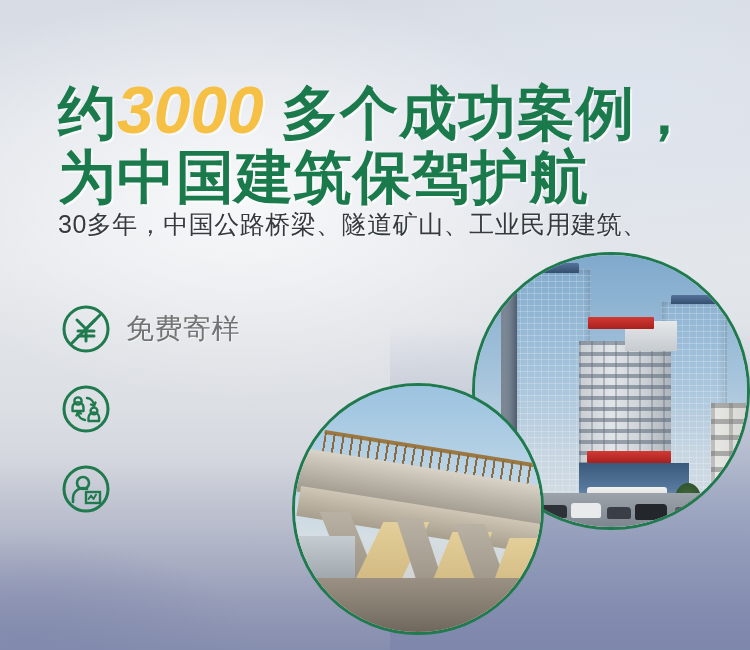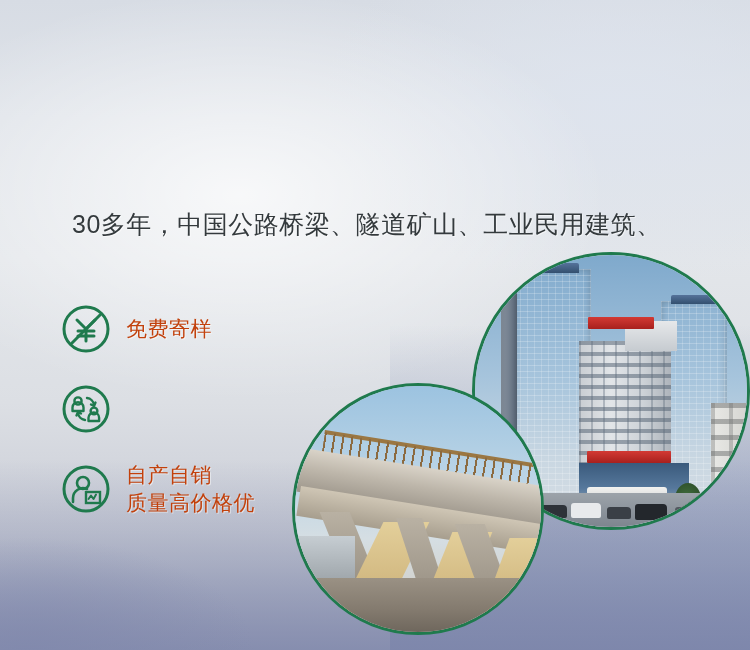--- a/index.html
+++ b/index.html
@@ -201,21 +201,21 @@
     font-size: 66px;
     font-style: italic;
     font-weight: 700;
     letter-spacing: 0px;
     text-shadow: 2px 2px 0 rgba(255,255,255,0.6);
   }
 
   
   #subtitle {
     position: absolute;
-    left: 72px; top: 206px;
+    left: 58px; top: 206px;
     width: 660px;
   }
   .sub-line {
     font-size: 25px;
     line-height: 36px;
     color: #343a3d;
     white-space: nowrap;
     letter-spacing: 0.5px;
     text-shadow: 1px 1px 0 rgba(255,255,255,0.55);
   }
@@ -232,22 +232,22 @@
     height: 62px;
     margin-bottom: 18px;
   }
   .feat-icon {
     width: 52px; height: 52px;
     flex: 0 0 52px;
     margin-right: 14px;
   }
   .feat-icon svg { display: block; }
   .feat-text {
-    color: #c2410c;
-    font-size: 21px;
+    color: #737373;
+    font-size: 28px;
     line-height: 28px;
     letter-spacing: 0.5px;
     text-shadow: 1px 1px 0 rgba(255,255,255,0.5);
   }
   .feat-text .t2 { display: block; }
 </style>
 </head>
 <body>
 
 <div id="banner">
@@ -321,20 +321,22 @@
       <div class="beam-light" style="left:140px; top:146px; width:40px; height:86px; transform:skewX(-22deg);"></div>
       <div class="pier" style="left:178px; top:138px; width:30px; height:100px; transform:skewX(20deg);"></div>
       <div class="beam-light" style="left:200px; top:152px; width:34px; height:80px; transform:skewX(-20deg);"></div>
 
       <div style="position:absolute; left:0; top:150px; width:60px; height:50px; background:linear-gradient(to bottom,#c6cdd2,#9aa1a6);"></div>
       <div class="rubble"></div>
     </div>
   </div>
 
   <div id="headline">
+    <div class="hl-line"><span>约</span><span class="hl-num">3000</span> <span>多个成功案例，</span></div>
+    <div class="hl-line">为中国建筑保驾护航</div>
   </div>
 
   <div id="subtitle">
     <div class="sub-line">30多年，中国公路桥梁、隧道矿山、工业民用建筑、</div>
   </div>
 
   <div id="features">
 
     <div class="feature">
       <div class="feat-icon">
@@ -373,21 +375,17 @@
     <div class="feature">
       <div class="feat-icon">
         <svg width="52" height="52" viewBox="0 0 52 52">
           <circle cx="26" cy="26" r="22" fill="none" stroke="#1f7a4d" stroke-width="3"></circle>
           <circle cx="23" cy="20" r="6" fill="none" stroke="#1f7a4d" stroke-width="2.6"></circle>
           <path d="M13 39 v-4 a10 10 0 0 1 14 -9" fill="none" stroke="#1f7a4d" stroke-width="2.6" stroke-linecap="round"></path>
           <rect x="26" y="29" width="14" height="11" fill="none" stroke="#1f7a4d" stroke-width="2.4"></rect>
           <path d="M28.5 36 l2.5 -3.5 l2.5 3.5 l2.5 -4.5" fill="none" stroke="#1f7a4d" stroke-width="2" stroke-linecap="round" stroke-linejoin="round"></path>
         </svg>
       </div>
-      <div class="feat-text">
-        <span class="t1">自产自销</span>
-        <span class="t2">质量高价格优</span>
-      </div>
     </div>
 
 
   </div>
 </div>
 
 </body></html>

